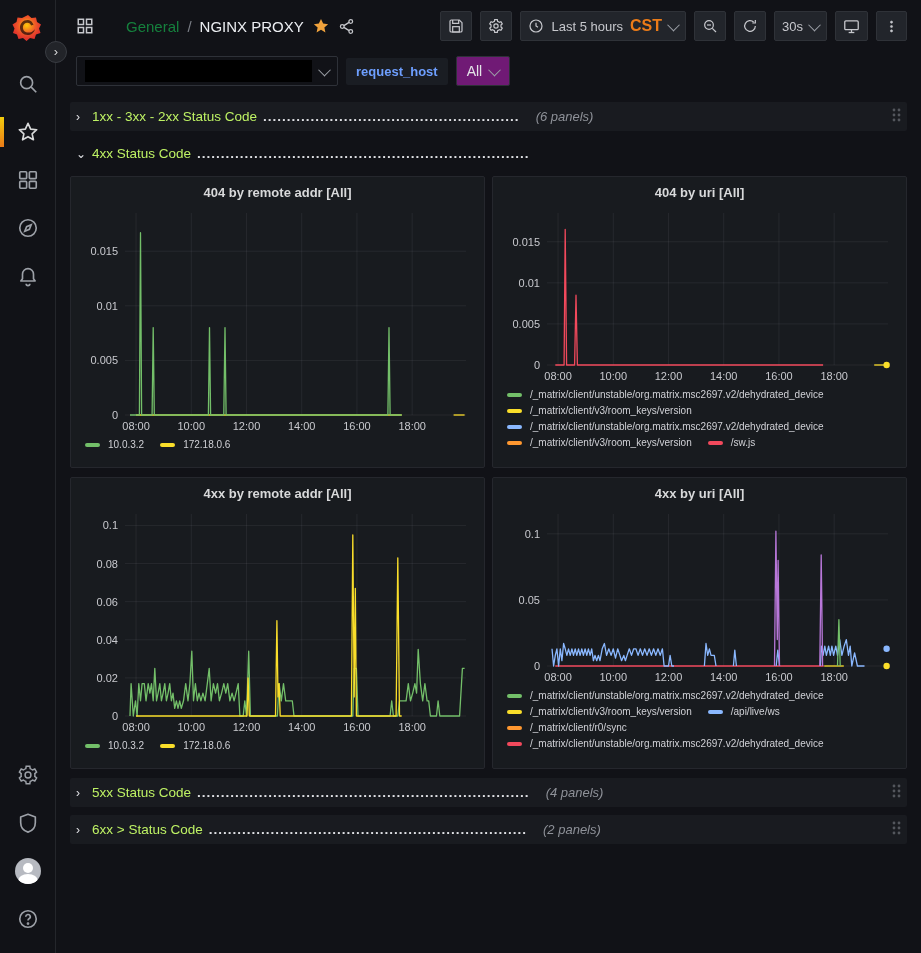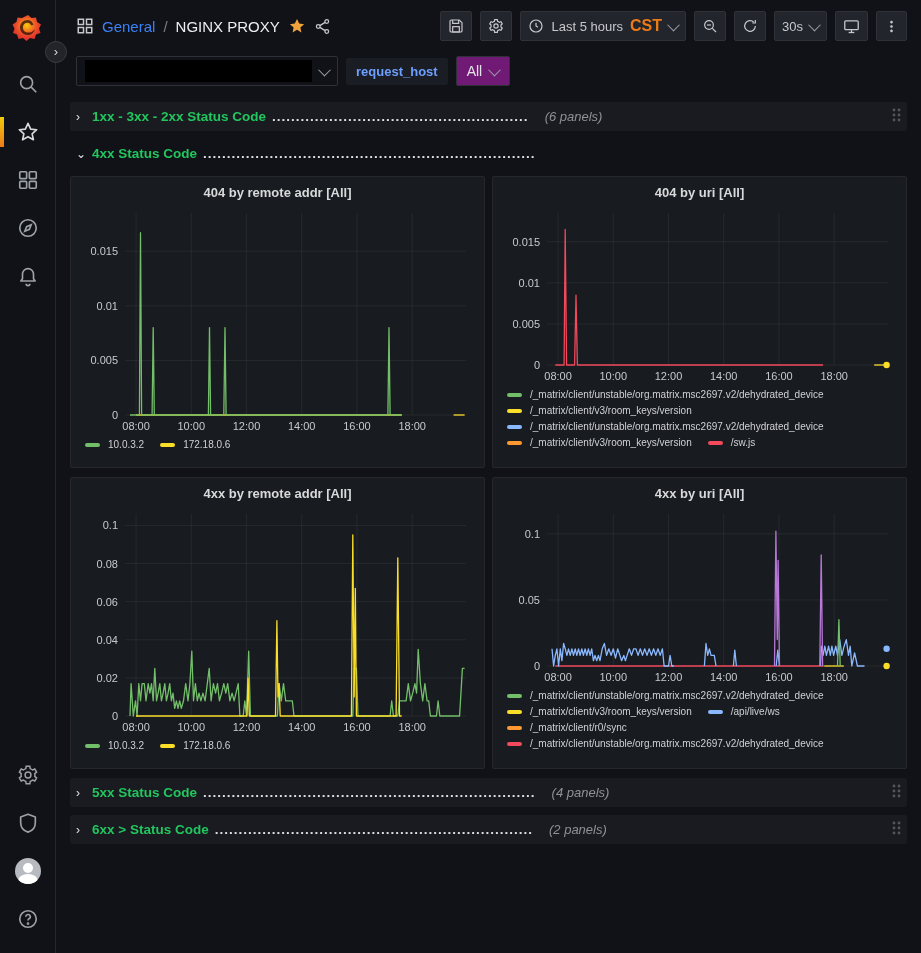--- a/index.html
+++ b/index.html
@@ -26,21 +26,21 @@
   .avatar-circle::before { content:""; position:absolute; left:8px; top:5px; width:10px; height:10px;
     border-radius:50%; background:#fff; }
   .avatar-circle::after { content:""; position:absolute; left:3px; top:16px; width:20px; height:14px;
     border-radius:50%; background:#fff; }
 
   
   .main { flex:1; display:flex; flex-direction:column; min-width:0; }
 
   .topbar { height:52px; display:flex; align-items:center; padding:0 14px 0 20px; gap:10px; }
   .crumb { display:flex; align-items:center; gap:8px; font-size:15px; }
-  .crumb .folder { color:#3b82f6; cursor:pointer; }
+  .crumb .folder { color:#15803d; cursor:pointer;margin-left:24px; }
   .crumb .sep { color:#7b7f87; }
   .crumb .title { color:#eceef2; cursor:pointer; }
   .tb-right { margin-left:auto; display:flex; align-items:center; gap:8px; }
   .tb-btn { height:30px; min-width:30px; padding:0 7px; background:#22252b; border:1px solid #2f3238;
     border-radius:2px; display:flex; align-items:center; justify-content:center; gap:7px;
     color:#c7c8cd; font-size:13px; cursor:pointer; white-space:nowrap; }
   .tb-btn svg { stroke:#c7c8cd; }
   .tz { color:#eb7b18; font-weight:bold; font-size:16px; }
   .chev { width:9px; height:9px; border-right:1.6px solid #9da1a8; border-bottom:1.6px solid #9da1a8;
     transform:rotate(45deg) translate(-1px,-1px); display:inline-block; }
@@ -52,21 +52,21 @@
     display:flex; align-items:center; padding:0 8px; gap:8px; cursor:pointer; }
   .redacted { flex:1; height:22px; background:#000; }
   .var-all { height:30px; border:1px solid #2e3138; border-radius:2px; background:#701a75;
     display:flex; align-items:center; gap:8px; padding:0 10px; font-size:14px; color:#e3e4e8; cursor:pointer; }
 
   .content { flex:1; padding:6px 14px 0; overflow:hidden; }
 
   .row-header { height:29px; display:flex; align-items:center; gap:6px; margin-bottom:8px;
     position:relative; padding:0 6px; border-radius:2px; cursor:pointer; }
   .row-header.collapsed { background:#191b20; }
-  .row-title { font-size:13.5px; font-weight:bold; color:#22c55e; white-space:nowrap;text-align:right; }
+  .row-title { font-size:13.5px; font-weight:normal; color:#bef264; white-space:nowrap;text-align:right; }
   .row-dots { font-size:13.5px; font-weight:bold; color:#e0e1e5; letter-spacing:1px; overflow:hidden;
     white-space:nowrap; max-width:420px; }
   .row-count { font-size:13px; font-style:italic; color:#8e9198; margin-left:10px; white-space:nowrap; }
   .row-drag { position:absolute; right:6px; top:50%; transform:translateY(-50%); cursor:grab; }
   .row-arrow { display:inline-block; color:#e0e1e5; font-size:12px; width:10px; }
 
   .panel-grid { display:grid; grid-template-columns:1fr 1fr; gap:9px 7px; margin-bottom:9px; }
   .panel { height:292px; background:#181b1f; border:1px solid #25272d; border-radius:2px;
     padding:4px 8px 6px; display:flex; flex-direction:column; overflow:hidden; }
   .panel-title { height:24px; text-align:center; font-size:13px; font-weight:bold; color:#d8d9da;

